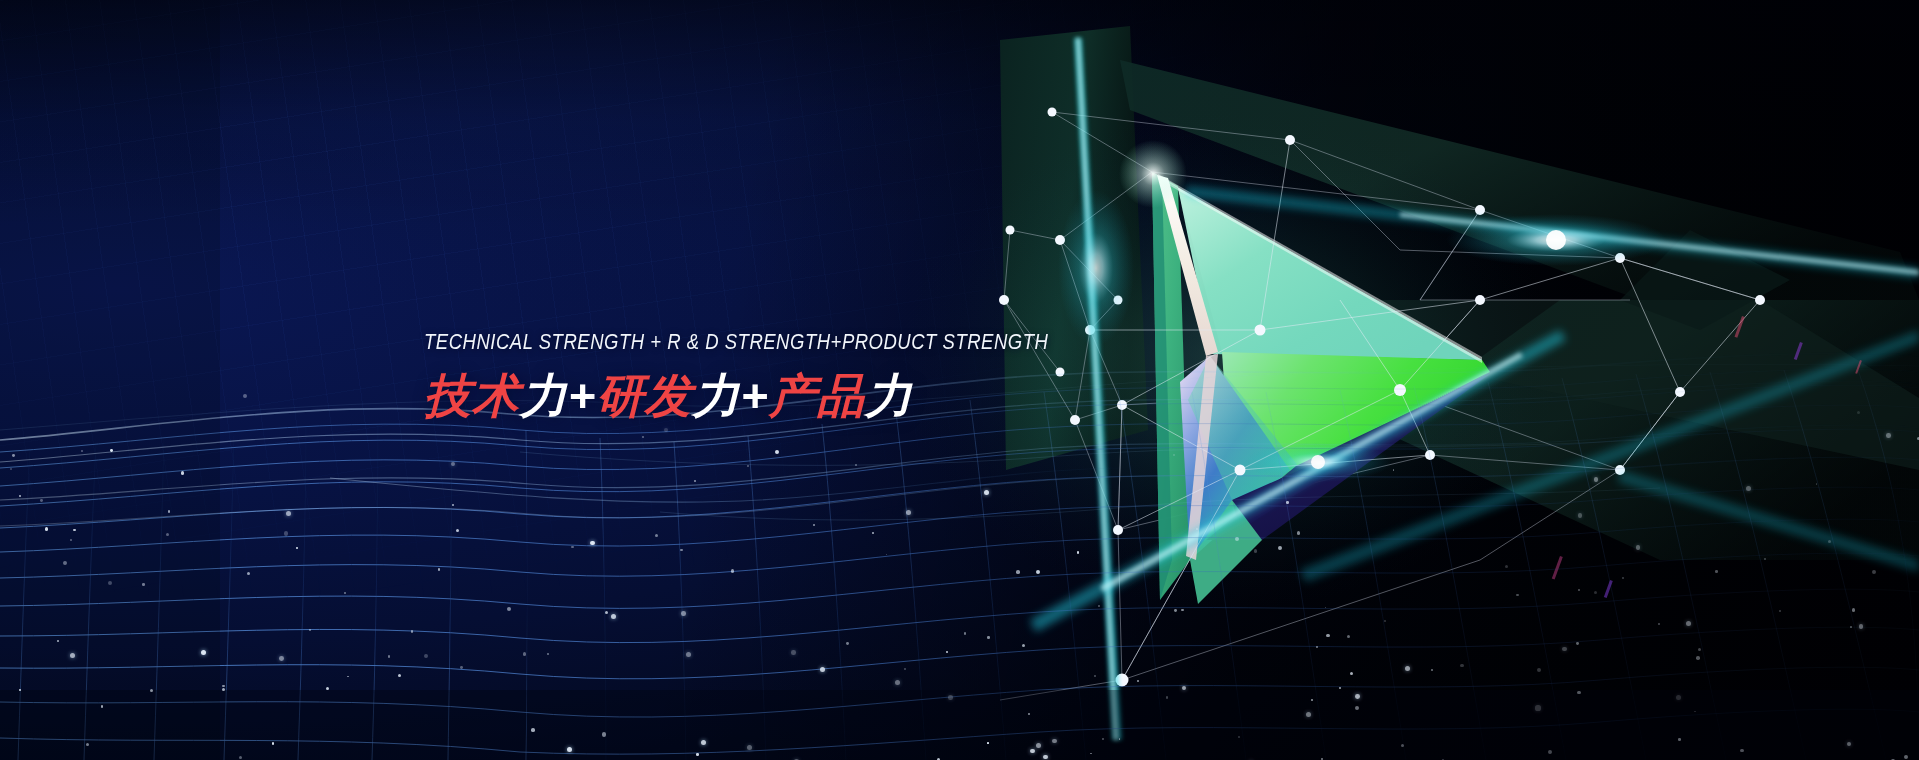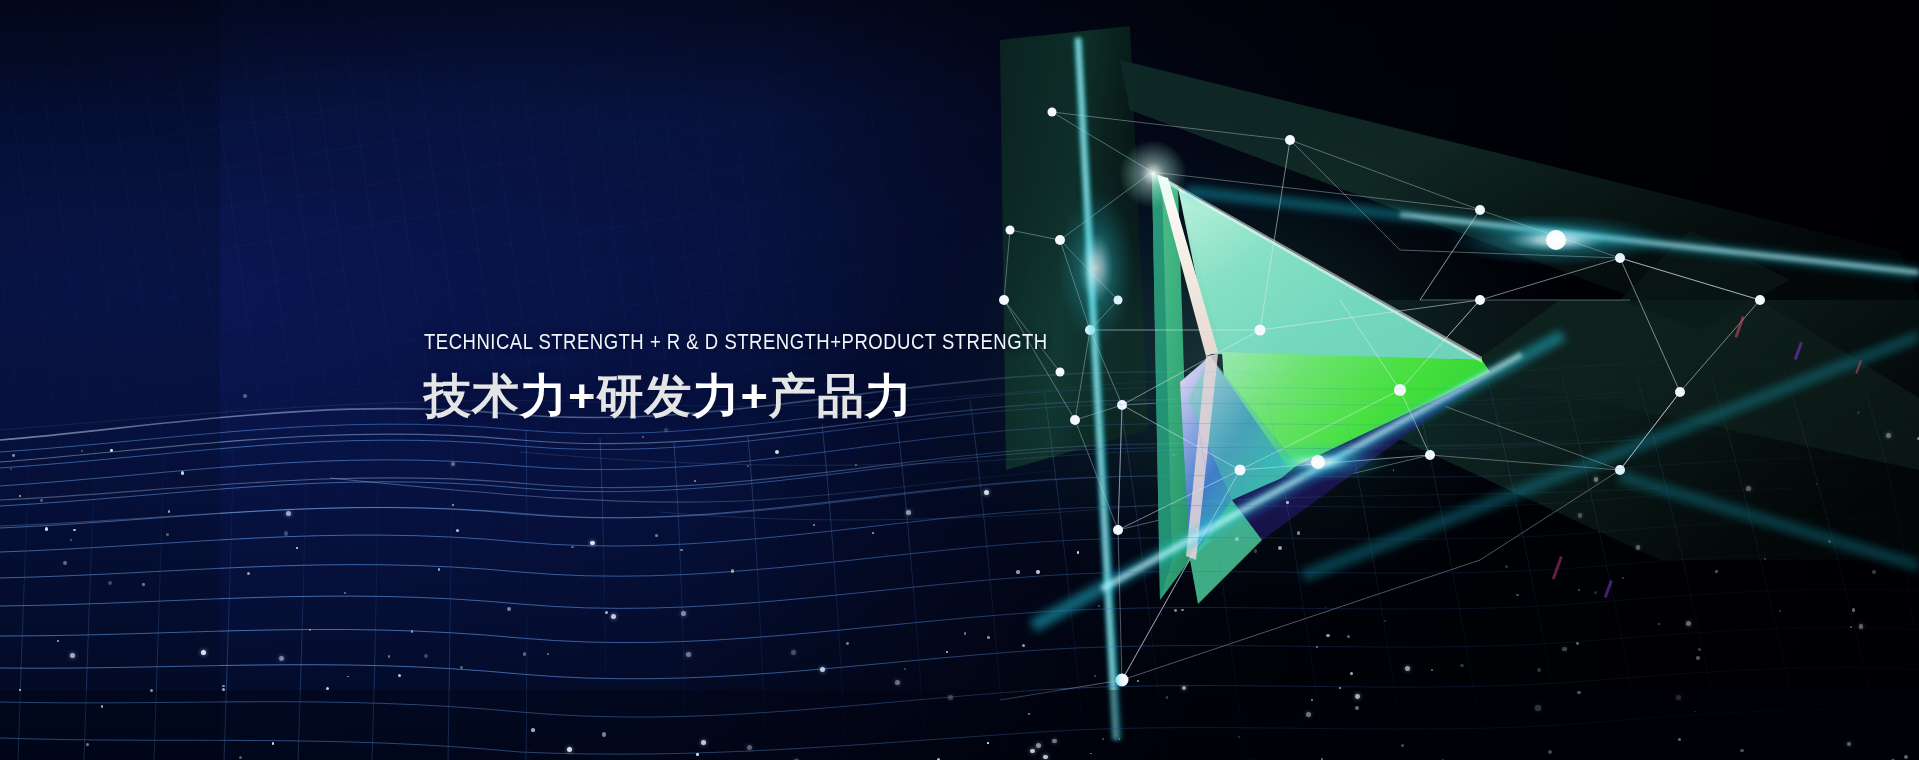--- a/index.html
+++ b/index.html
@@ -52,20 +52,21 @@
 
   
   #scene { position:absolute; inset:0; width:1919px; height:760px; }
 
   
   #text-block {
     position:absolute;
     left:424px; top:332px;
     width:660px;
     z-index:30;
+    font-style:italic;
   }
   #eyebrow {
     font-size:21.5px;
     letter-spacing:.6px;
     line-height:1;
     color:#f2f6fb;
     font-weight:400;
     white-space:nowrap;
     transform:scaleX(.86);
     transform-origin:left center;
@@ -73,21 +74,21 @@
   }
   #headline {
     margin-top:16px;
     font-size:47px;
     line-height:1.1;
     font-weight:700;
     white-space:nowrap;
     letter-spacing:1px;
     text-shadow:0 2px 14px rgba(0,12,48,.85);
   }
-  #headline .g { color:#e5e5e5; }
+  #headline .g { color:#ef4444; }
   #headline .w { color:#ffffff; }
 
   
   #particles { position:absolute; inset:0; z-index:12; pointer-events:none; }
   .pt { position:absolute; background:#eaf4ff; border-radius:50%; }
 </style>
 </head>
 <body>
 
 <div id="banner">

